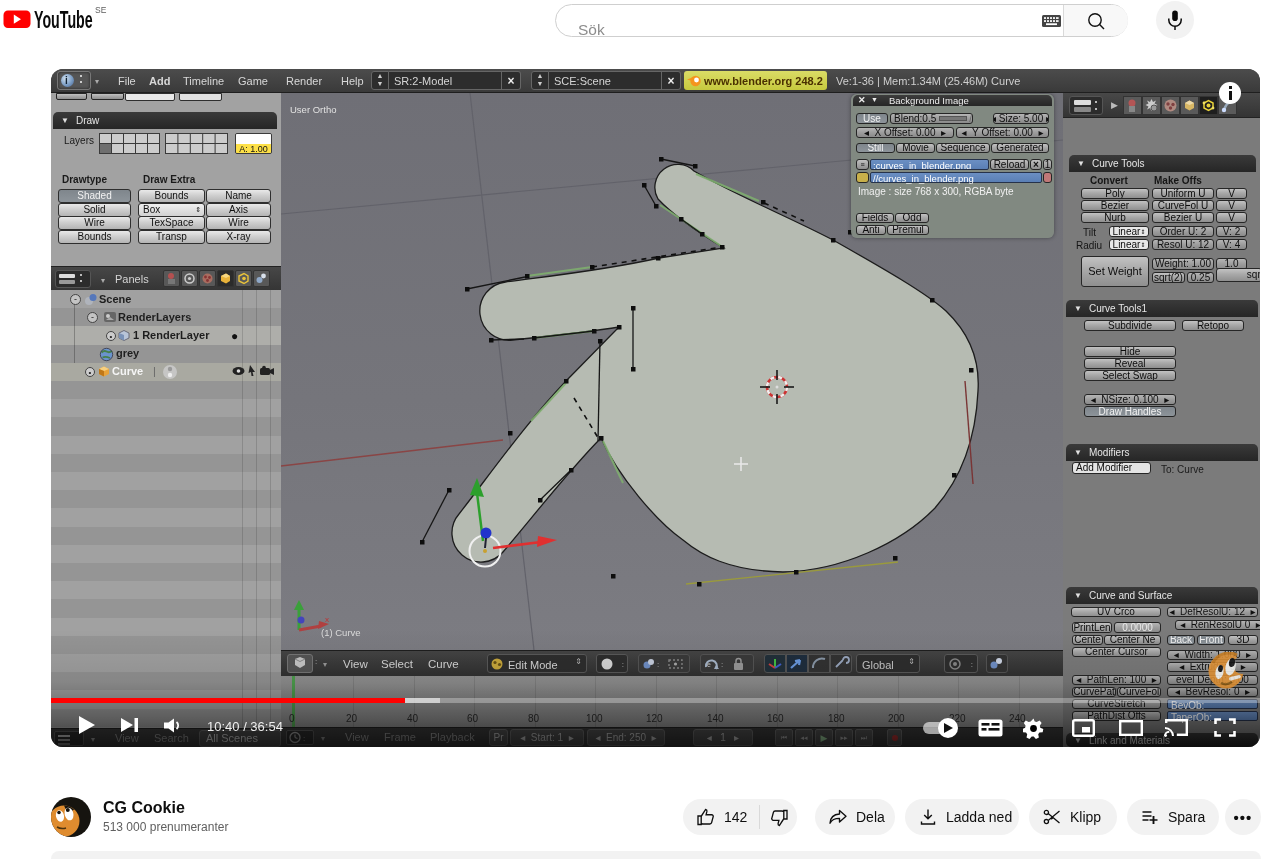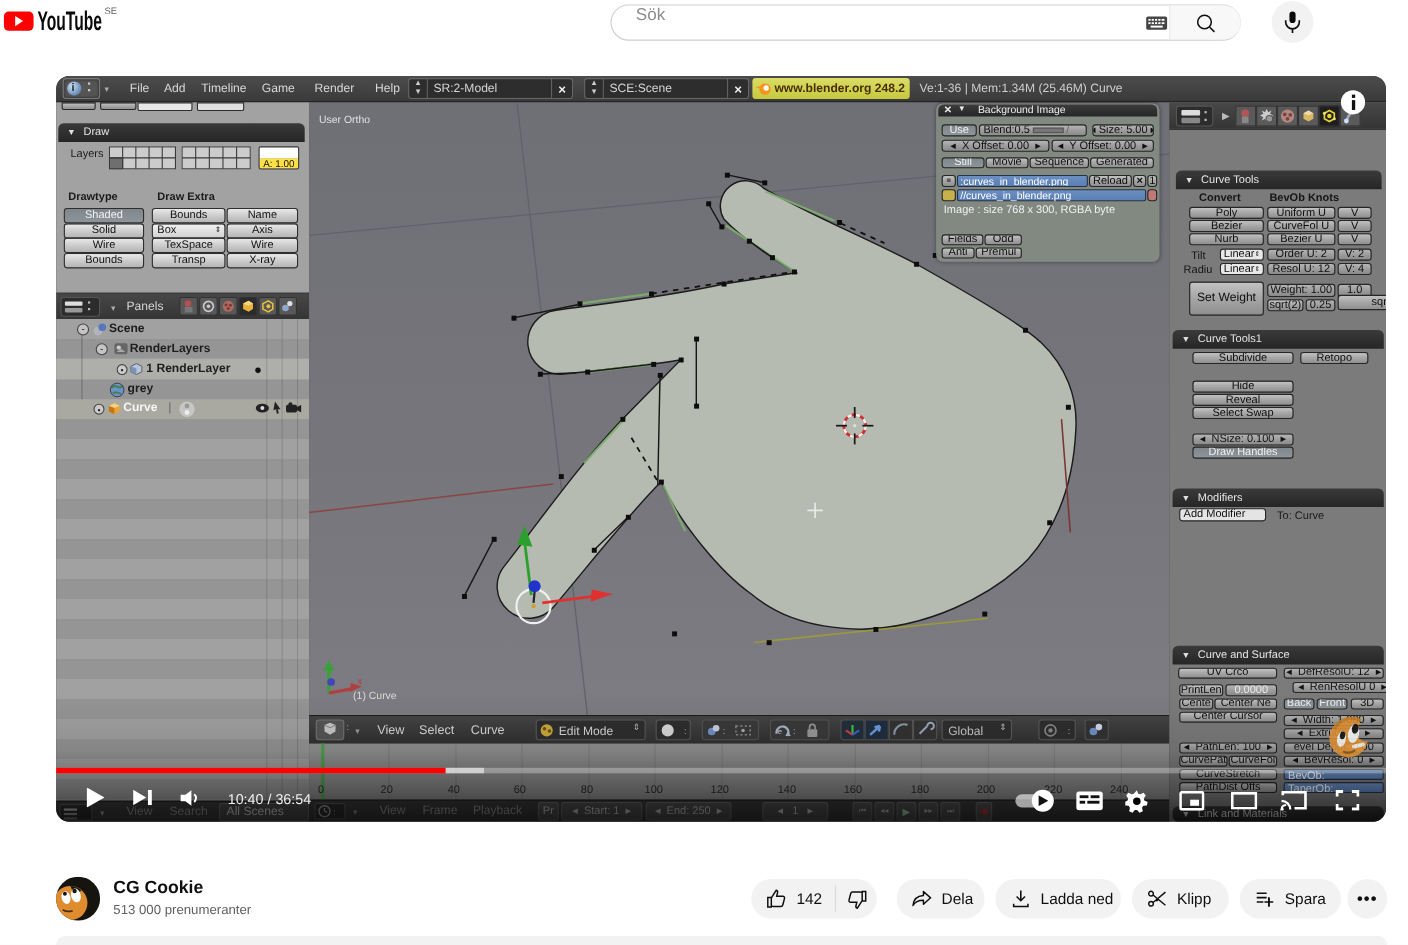--- a/index.html
+++ b/index.html
@@ -26,21 +26,21 @@
 <div class="abs" id="ythead" style="left:0;top:0;width:1280px;height:56px;background:#fff;">
 
   <svg class="abs" style="left:3px;top:4px;" width="110" height="30" viewBox="0 0 110 30">
     <rect x="0.5" y="6.5" width="27" height="17.5" rx="4.4" fill="#ff0000"></rect>
     <path d="M10.8 10.6 L18 15.2 L10.8 19.8 Z" fill="#fff"></path>
     <text transform="translate(31,23.5) scale(0.58,1)" font-family="Liberation Sans" font-size="24.5" font-weight="bold" fill="#0a0a0a">YouTube</text>
     <text x="92" y="9" font-family="Liberation Sans" font-size="8.5" fill="#606060">SE</text>
   </svg>
 
   <div class="abs" style="left:555px;top:4px;width:573px;height:33px;border:1px solid #cfcfcf;border-radius:17px;">
-    <span class="abs" style="left:22px;top:0;font-size:15.5px;color:#8c8c8c;">Sök</span>
+    <span class="abs" style="left:22px;top:16px;font-size:15.5px;color:#8c8c8c;">Sök</span>
 
     <svg class="abs" style="left:485px;top:8px;" width="21" height="16" viewBox="0 0 21 16">
       <rect x="1" y="2" width="19" height="12" rx="1.5" fill="#444"></rect>
       <g fill="#fff">
         <rect x="3" y="4.2" width="2" height="1.7"></rect>
             <rect x="6" y="4.2" width="2" height="1.7"></rect>
             <rect x="9" y="4.2" width="2" height="1.7"></rect>
             <rect x="12" y="4.2" width="2" height="1.7"></rect>
             <rect x="15" y="4.2" width="2.6" height="1.7"></rect>
         <rect x="3" y="7.2" width="2" height="1.7"></rect>
@@ -72,21 +72,21 @@
 
   <div class="abs" style="left:0;top:0;width:1209px;height:24px;background:linear-gradient(180deg,#4c4c4c,#3a3a3a);border-bottom:1px solid #1f1f1f;">
     <div class="abs" style="left:6px;top:2px;width:34px;height:19px;background:#555;border:1px solid #777;border-radius:3px;box-shadow:inset 0 0 3px #222;">
       <div class="abs" style="left:3px;top:2px;width:13px;height:13px;border-radius:50%;background:radial-gradient(circle at 35% 35%,#cfe0ef,#7a9cc4 55%,#44618c);"></div>
       <div class="abs" style="left:7px;top:3px;width:3px;height:11px;color:#123;font-size:10px;font-weight:bold;">i</div>
       <div class="abs" style="left:22px;top:3px;width:2px;height:2px;background:#ccc;"></div>
       <div class="abs" style="left:22px;top:9px;width:2px;height:2px;background:#ccc;"></div>
     </div>
     <span class="mtxt" style="left:44px;top:9px;font-size:8px;color:#aaa;">▾</span>
     <span class="mtxt" style="left:67px;top:7px;">File</span>
-    <span class="mtxt" style="left:98px;top:7px;">Add</span>
+    <span class="mtxt" style="left:98px;top:7px;font-weight:bold;">Add</span>
     <span class="mtxt" style="left:132px;top:7px;">Timeline</span>
     <span class="mtxt" style="left:187px;top:7px;">Game</span>
     <span class="mtxt" style="left:235px;top:7px;">Render</span>
     <span class="mtxt" style="left:290px;top:7px;">Help</span>
 
     <div class="abs" style="left:320px;top:2px;width:18px;height:19px;background:#2d2d2d;border:1px solid #666;border-radius:3px 0 0 3px;color:#ccc;font-size:7px;text-align:center;line-height:8px;">▲<br>▼</div>
     <div class="abs" style="left:338px;top:2px;width:113px;height:19px;background:#2d2d2d;border:1px solid #666;border-left:none;color:#d5d5d5;font-size:11px;line-height:18px;padding-left:5px;">SR:2-Model</div>
     <div class="abs" style="left:451px;top:2px;width:19px;height:19px;background:#2d2d2d;border:1px solid #666;border-left:none;border-radius:0 3px 3px 0;color:#eee;font-size:12px;font-weight:bold;text-align:center;line-height:18px;">×</div>
 
     <div class="abs" style="left:480px;top:2px;width:18px;height:19px;background:#2d2d2d;border:1px solid #666;border-radius:3px 0 0 3px;color:#ccc;font-size:7px;text-align:center;line-height:8px;">▲<br>▼</div>
@@ -617,21 +617,21 @@
       <div class="abs" style="left:155px;top:3px;width:19px;height:19px;background:#5a5a5a;border:1px solid #333;">
             <svg width="17" height="17">
               <path d="M5 13 Q8 4 13 5" fill="none" stroke="#9ab" stroke-width="2.5"></path>
               <circle cx="5" cy="13" r="2.2" fill="#cdf"></circle>
             </svg>
           </div>
     </div>
 
     <div class="phdr" style="left:6px;top:62px;width:187px;height:17px;"><span class="tri">▼</span>Curve Tools</div>
     <span class="abs" style="left:27px;top:82px;font-size:10px;font-weight:bold;color:#151515;">Convert</span>
-    <span class="abs" style="left:91px;top:82px;font-size:10px;font-weight:bold;color:#151515;">BevOb Knots</span>
+    <span class="abs" style="left:91px;top:82px;font-size:10px;font-weight:bold;color:#151515;">Make Offs</span>
     <div class="bbtnD" style="left:18px;top:95px;width:68px;height:11px;">Poly</div>
     <div class="bbtnD" style="left:18px;top:107px;width:68px;height:11px;">Bezier</div>
     <div class="bbtnD" style="left:18px;top:119px;width:68px;height:11px;">Nurb</div>
     <div class="bbtnD" style="left:89px;top:95px;width:62px;height:11px;">Uniform U</div>
     <div class="bbtnD" style="left:89px;top:107px;width:62px;height:11px;">CurveFol U</div>
     <div class="bbtnD" style="left:89px;top:119px;width:62px;height:11px;">Bezier U</div>
     <div class="bbtnD" style="left:153px;top:95px;width:31px;height:11px;">V</div>
     <div class="bbtnD" style="left:153px;top:107px;width:31px;height:11px;">V</div>
     <div class="bbtnD" style="left:153px;top:119px;width:31px;height:11px;">V</div>
     <span class="abs" style="left:20px;top:134px;font-size:10px;color:#151515;">Tilt</span>
@@ -689,21 +689,21 @@
     <div class="phdr" style="left:3px;top:640px;width:192px;height:14px;border-radius:5px;"><span class="tri">▼</span>Link and Materials</div>
   </div>
 
   <div class="abs" id="bgimg" style="left:800px;top:25px;width:203px;height:144px;background:rgba(130,139,130,0.92);border-radius:6px;box-shadow:0 0 4px rgba(0,0,0,0.4);font-size:10px;">
     <div class="abs" style="left:2px;top:1px;width:199px;height:11px;background:linear-gradient(180deg,#3c3c3c,#262626);border-radius:5px 5px 0 0;color:#eee;">
       <span class="abs" style="left:5px;top:0px;font-size:9px;font-weight:bold;">✕</span>
       <span class="abs" style="left:18px;top:1px;font-size:7px;">▼</span>
       <span class="abs" style="left:36px;top:0px;font-size:9.5px;">Background Image</span>
     </div>
     <div class="bbtnD pressed" style="left:5px;top:19px;width:32px;height:11px;">Use</div>
-    <div class="bnum" style="left:39px;top:19px;width:98px;height:11px;justify-content:flex-start;padding-left:3px;">Blend:0.5 <span style="display:inline-block;width:28px;height:5px;background:#777;margin-left:3px;border:1px solid #555;"></span><span style="margin-left:2px;color:#666;">/</span></div>
+    <div class="bnum" style="left:39px;top:19px;width:83px;height:11px;justify-content:flex-start;padding-left:3px;">Blend:0.5 <span style="display:inline-block;width:28px;height:5px;background:#777;margin-left:3px;border:1px solid #555;"></span><span style="margin-left:2px;color:#666;">/</span></div>
     <div class="bnum" style="left:142px;top:19px;width:56px;height:11px;">◂ Size: 5.00 ▸</div>
     <div class="bnum" style="left:5px;top:33px;width:98px;height:11px;">◂&nbsp;&nbsp;X Offset: 0.00&nbsp;&nbsp;▸</div>
     <div class="bnum" style="left:105px;top:33px;width:93px;height:11px;">◂&nbsp;&nbsp;Y Offset: 0.00&nbsp;&nbsp;▸</div>
     <div class="bbtnD pressed" style="left:5px;top:49px;width:39px;height:10px;">Still</div>
     <div class="bbtnD" style="left:45px;top:49px;width:39px;height:10px;">Movie</div>
     <div class="bbtnD" style="left:85px;top:49px;width:54px;height:10px;">Sequence</div>
     <div class="bbtnD" style="left:140px;top:49px;width:58px;height:10px;">Generated</div>
     <div class="bbtnD" style="left:5px;top:65px;width:13px;height:11px;font-size:7px;">≡</div>
     <div class="blue abs" style="left:19px;top:65px;width:119px;height:11px;font-size:9.5px;padding-left:2px;border-radius:2px;white-space:nowrap;overflow:hidden;">:curves_in_blender.png</div>
     <div class="bbtnD" style="left:139px;top:65px;width:39px;height:11px;">Reload</div>

